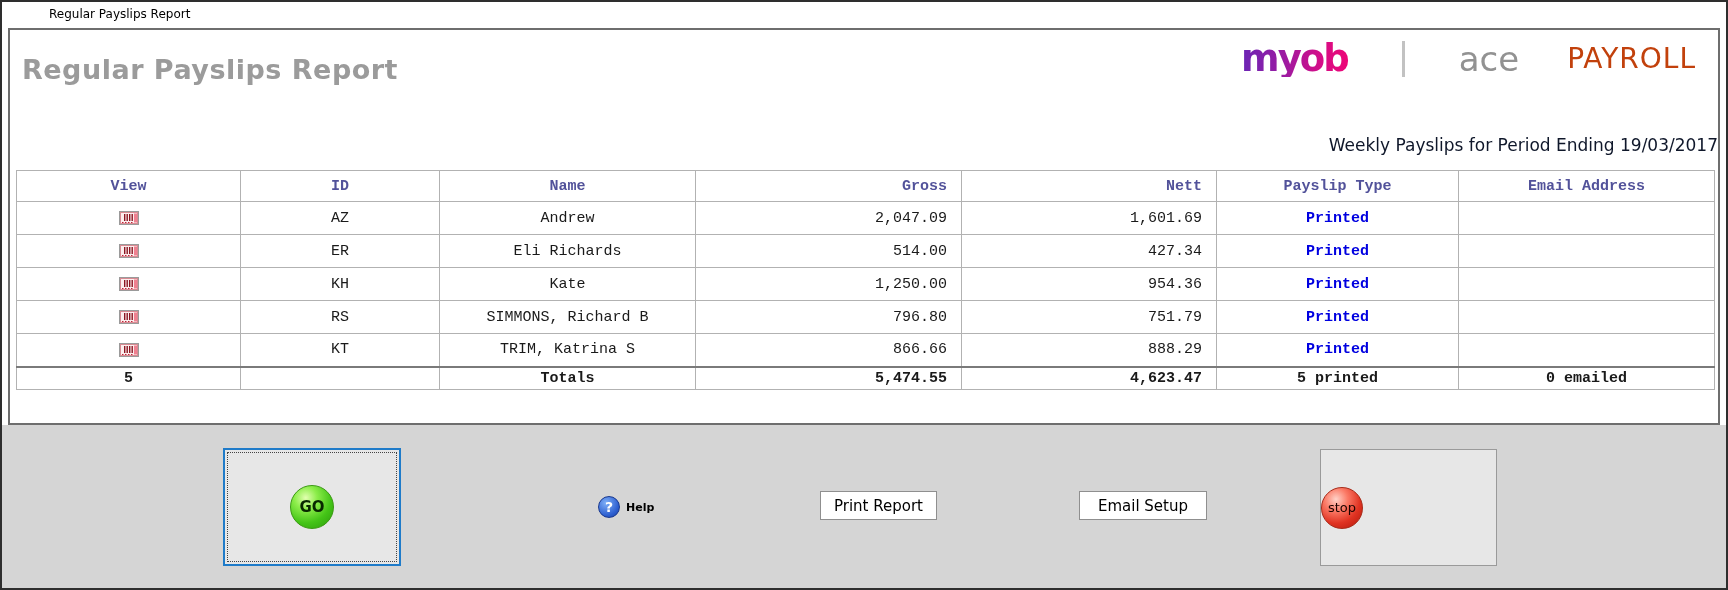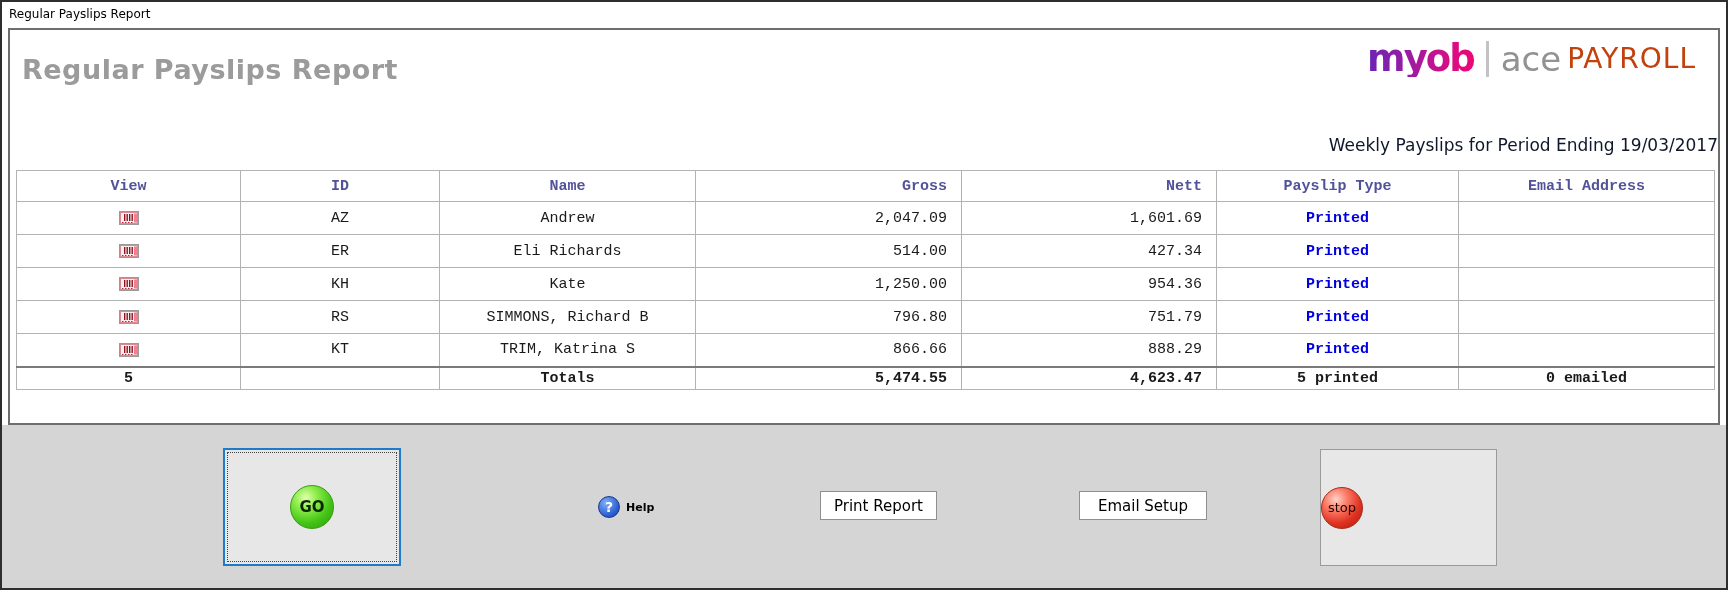--- a/index.html
+++ b/index.html
@@ -1,38 +1,38 @@
 <!DOCTYPE html>
 <html><head>
 <meta charset="utf-8">
 <style>
   * { box-sizing: border-box; }
   body { margin: 0; background: #ffffff; font-family: "DejaVu Sans", "Liberation Sans", sans-serif; }
 
   .window {
     position: relative; width: 1728px; height: 590px;
-    border: 2px solid #2e2e2e; background: #ffffff; overflow: hidden;
+    border: 2px solid #2e2e2e; background: #ffffff; overflow: hidden; padding-left: 40px;
   }
 
   .titlebar {
     height: 23px; display: flex; align-items: center;
     padding-left: 7px; font-size: 12px; color: #000; background: #fff;
   }
 
   .panel {
     position: absolute; left: 6px; top: 26px; width: 1712px; height: 397px;
     border: 2px solid #6e6e6e; background: #fff;
   }
 
   .heading {
     position: absolute; left: 12px; top: 24px;
     font-size: 27px; font-weight: bold; color: #9b9b9b; letter-spacing: 0.5px;
   }
 
-  .logo { position: absolute; right: 22px; top: 10px; display: flex; align-items: center; }
+  .logo { position: absolute; right: 22px; top: 10px; display: flex; align-items: center; gap: 42px; }
   .logo-myob {
     font-size: 37px; font-weight: bold; letter-spacing: -2px;
     background: linear-gradient(90deg, #6a25b5 0%, #9c1ba2 40%, #d50d87 75%, #ed0677 100%);
     -webkit-background-clip: text; background-clip: text; color: transparent;
     line-height: 1;
   }
   .logo-sep { width: 3px; height: 36px; background: #c2c2c2; margin: 0 12px; }
   .logo-ace { font-size: 34px; color: #929292; letter-spacing: 0px; line-height: 1; margin-right: 6px; }
   .logo-payroll { font-size: 28px; font-weight: normal; color: #c2410c; letter-spacing: 1px; line-height: 1; }
 

